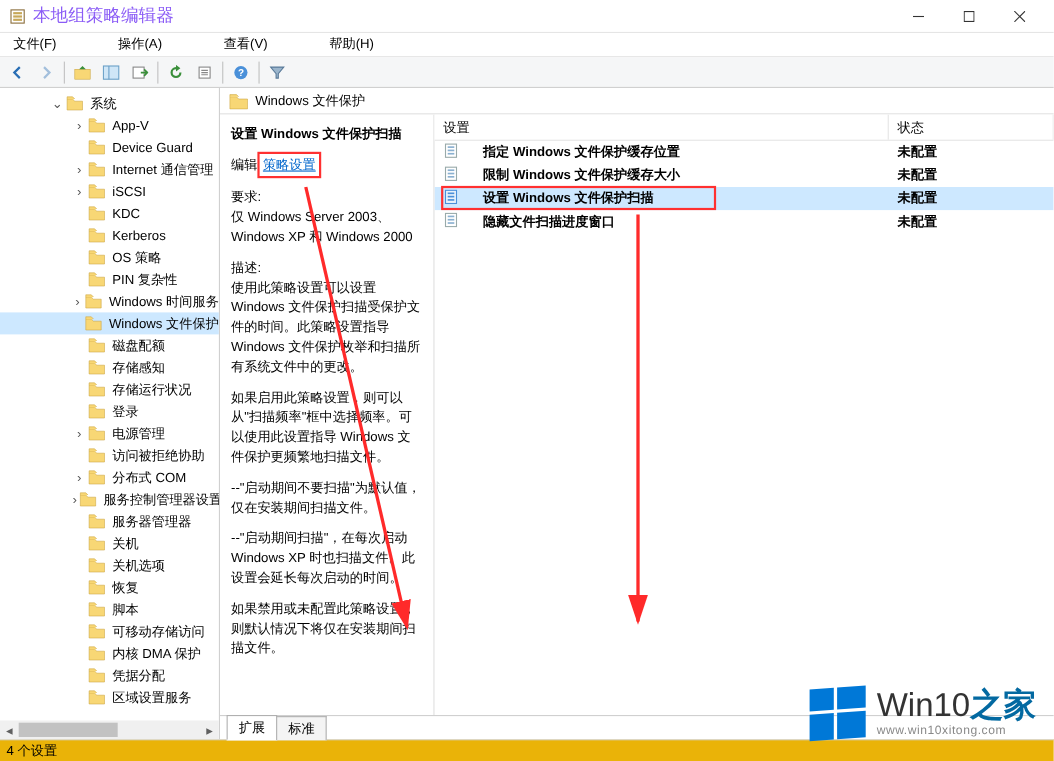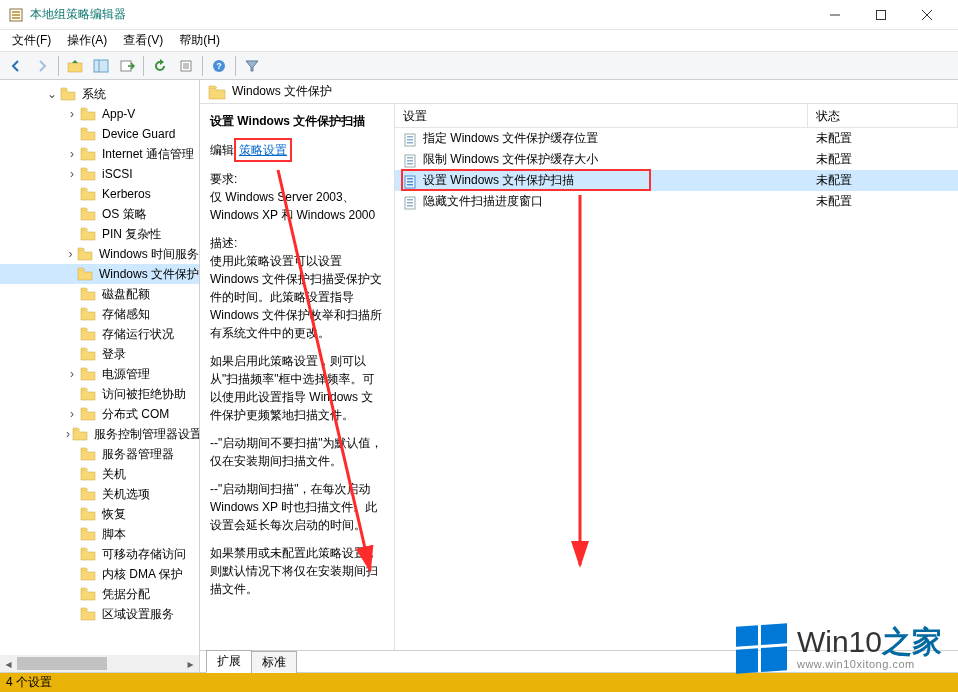--- a/index.html
+++ b/index.html
@@ -1,27 +1,27 @@
 <!DOCTYPE html>
 <html><head>
 <meta charset="utf-8">
 <style>
 * { margin: 0; padding: 0; box-sizing: border-box; font-family: "Microsoft YaHei", "Segoe UI", sans-serif; }
 body { width: 958px; height: 692px; background: #fff; font-size: 12px; color: #000; position: relative; overflow: hidden; }
 
 
 .titlebar { height: 30px; display: flex; align-items: center; padding: 0 8px; background: #fff; border-bottom: 1px solid #e5e5e5; }
 .titlebar .app-icon { width: 16px; height: 16px; margin-right: 6px; display:flex; align-items:center; justify-content:center; }
-.titlebar .title { flex: 1; font-size: 12px; color: #0f766e; }
+.titlebar .title { flex: 1; font-size: 16px; color: #8b5cf6; }
 .titlebar .win-controls { display: flex; }
 .titlebar .win-btn { width: 46px; height: 30px; display: flex; align-items: center; justify-content: center; color: #555; }
 .titlebar .win-btn svg { width: 10px; height: 10px; }
 
 
-.menubar { height: 22px; display: flex; align-items: center; padding: 0 4px; background: #fff; border-bottom: 1px solid #e5e5e5; }
+.menubar { height: 22px; display: flex; align-items: center; padding: 0 4px; background: #fff; border-bottom: 1px solid #e5e5e5; gap: 40px; }
 .menubar .menu-item { padding: 2px 8px; font-size: 12px; }
 
 
 .toolbar { height: 28px; display: flex; align-items: center; padding: 0 4px; gap: 2px; background: #f5f6f7; border-bottom: 1px solid #d0d0d0; }
 .toolbar .tb-btn { width: 24px; height: 24px; display: flex; align-items: center; justify-content: center; border: 1px solid transparent; }
 .toolbar .tb-sep { width: 1px; height: 20px; background: #c0c0c0; margin: 0 2px; }
 .toolbar .tb-btn.disabled { opacity: .4; }
 
 
 .main { display: flex; height: calc(692px - 30px - 22px - 28px - 20px); }
@@ -53,21 +53,21 @@
 .details-pane .red-box { border: 2px solid #ff3030; padding: 1px 3px; display: inline-block; position: relative; }
 .details-pane p { margin-bottom: 10px; }
 
 .list-pane { flex: 1; display: flex; flex-direction: column; position: relative; }
 .list-header { display: flex; height: 24px; border-bottom: 1px solid #e5e5e5; background: #fff; }
 .list-header .col { padding: 4px 8px; font-size: 12px; border-right: 1px solid #e5e5e5; }
 .col-setting { flex: 1; }
 .col-status { width: 150px; }
 .list-rows { flex: 1; overflow: auto; }
 .list-row { display: flex; height: 21px; align-items: center; }
-.list-row .cell { padding: 0 8px; font-size: 12px; display: flex; align-items: flex-end; gap: 6px; }
+.list-row .cell { padding: 0 8px; font-size: 12px; display: flex; align-items: flex-start; gap: 22px; font-weight: bold; }
 .list-row .item-icon { width: 14px; height: 14px; display:inline-flex; align-items:center; justify-content:center; }
 .list-row .cell-setting { flex: 1; }
 .list-row .cell-status { width: 150px; }
 .list-row.selected { background: #cde8ff; }
 .list-row.selected .cell-setting { position: relative; }
 .red-outline-box { position:absolute; border:2px solid #ff3030; pointer-events:none; }
 
 .tabs { height: 22px; display: flex; align-items: flex-end; padding-left: 6px; background: #fff; border-top: 1px solid #d0d0d0; }
 .tab { padding: 2px 10px; font-size: 12px; border: 1px solid #b0b0b0; border-bottom: none; margin-right: -1px; background: #f4f4f4; position: relative; top: 1px; }
 .tab.active { background: #fff; border-bottom: 1px solid #fff; }
@@ -236,20 +236,30 @@
           </div>
           <div class="tree-row depth1">
             <span class="expander">›</span>
             <span class="folder-icon">
               <svg width="16" height="14" viewBox="0 0 16 14">
                 <path class="folder-svg" d="M1 3 L6 3 L8 5 L15 5 L15 13 L1 13 Z"></path>
                 <path class="folder-svg" d="M1 3 L1 1 L6 1 L8 3"></path>
               </svg>
             </span>
             <span class="label">iSCSI</span>
+          </div>
+          <div class="tree-row depth1">
+            <span class="expander"></span>
+            <span class="folder-icon">
+              <svg width="16" height="14" viewBox="0 0 16 14">
+                <path class="folder-svg" d="M1 3 L6 3 L8 5 L15 5 L15 13 L1 13 Z"></path>
+                <path class="folder-svg" d="M1 3 L1 1 L6 1 L8 3"></path>
+              </svg>
+            </span>
+            <span class="label">KDC</span>
           </div>
           <div class="tree-row depth1">
             <span class="expander"></span>
             <span class="folder-icon">
               <svg width="16" height="14" viewBox="0 0 16 14">
                 <path class="folder-svg" d="M1 3 L6 3 L8 5 L15 5 L15 13 L1 13 Z"></path>
                 <path class="folder-svg" d="M1 3 L1 1 L6 1 L8 3"></path>
               </svg>
             </span>
             <span class="label">Kerberos</span>

